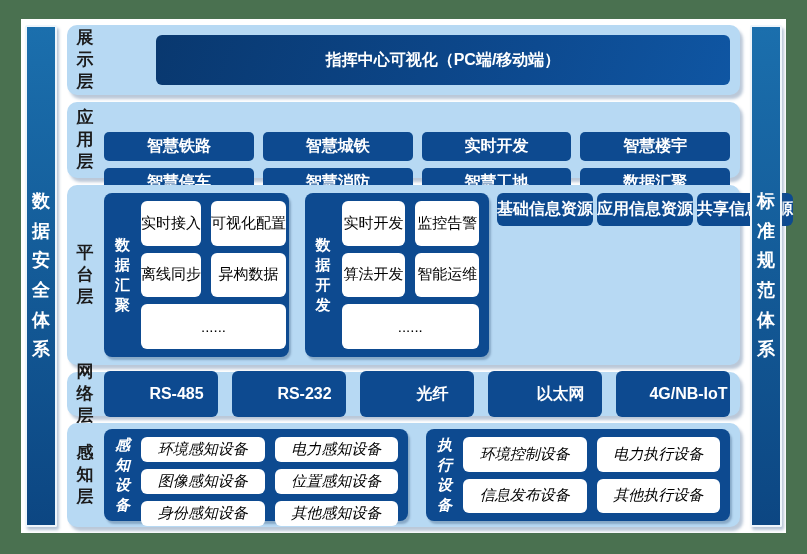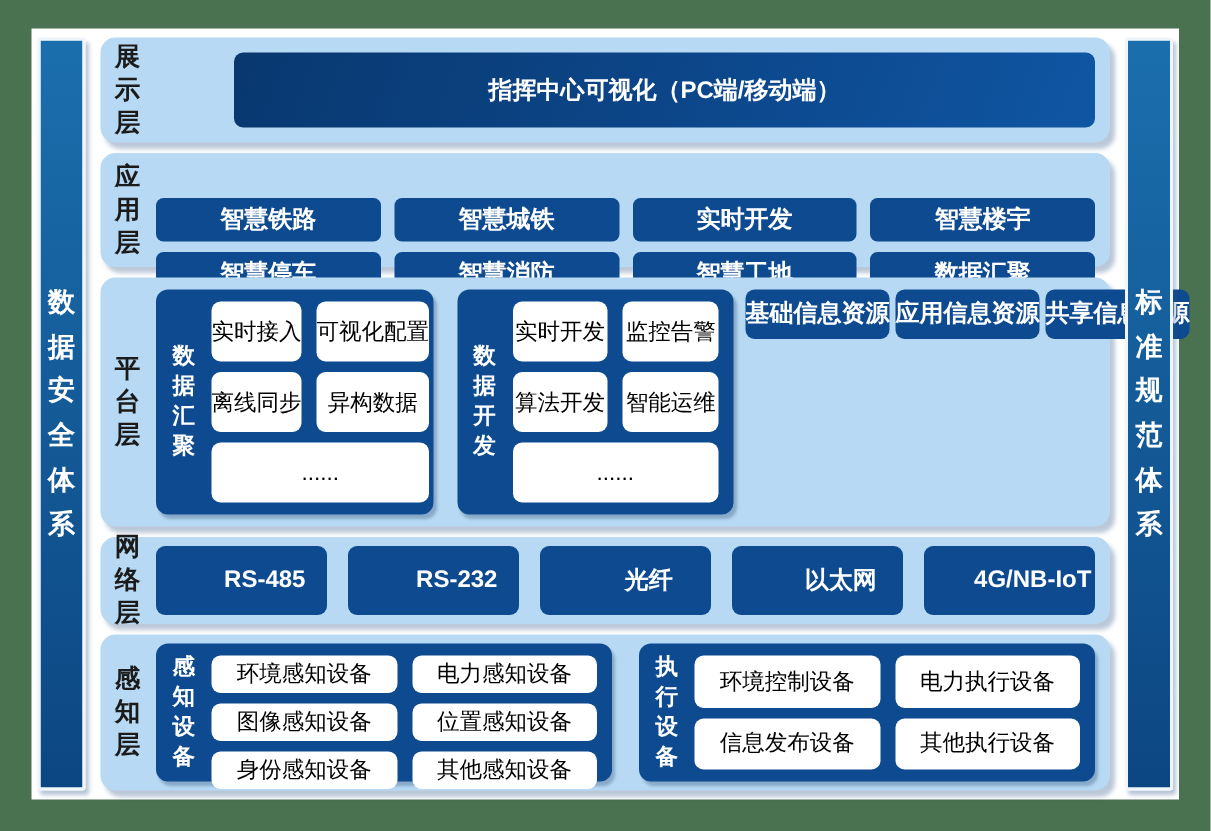--- a/index.html
+++ b/index.html
@@ -88,26 +88,26 @@
   .white-box{
     background:#ffffff;border-radius:6px;
     color:#000000;font-size:15px;font-weight:500;
     display:flex;align-items:center;justify-content:center;
     white-space:nowrap;min-height:25px;
   }
   .span2{grid-column:1 / -1;}
   .resources-row{display:flex;gap:4px;height:33px;flex:none;}
   .resource-box{flex:1;font-size:16px;border-radius:6px;}
   
-  .panel-network{flex:none;height:58px;}
+  .panel-network{flex:none;height:44px;}
   .net-row{flex:1;display:flex;gap:14px;}
   .net-box{flex:1;height:46px;border-radius:6px;padding-left:31px;}
   
   .panel-perception{flex:none;height:104px;}
-  .perception-groups{flex:1;display:flex;gap:18px;align-self:stretch;}
+  .perception-groups{flex:1;display:flex;gap:18px;align-self:stretch;font-style:italic;}
 </style>
 </head>
 <body>
 
 <div class="canvas">
 
   <div class="sidebar">
     <div class="sidebar-label">数据安全体系</div>
   </div>
 

